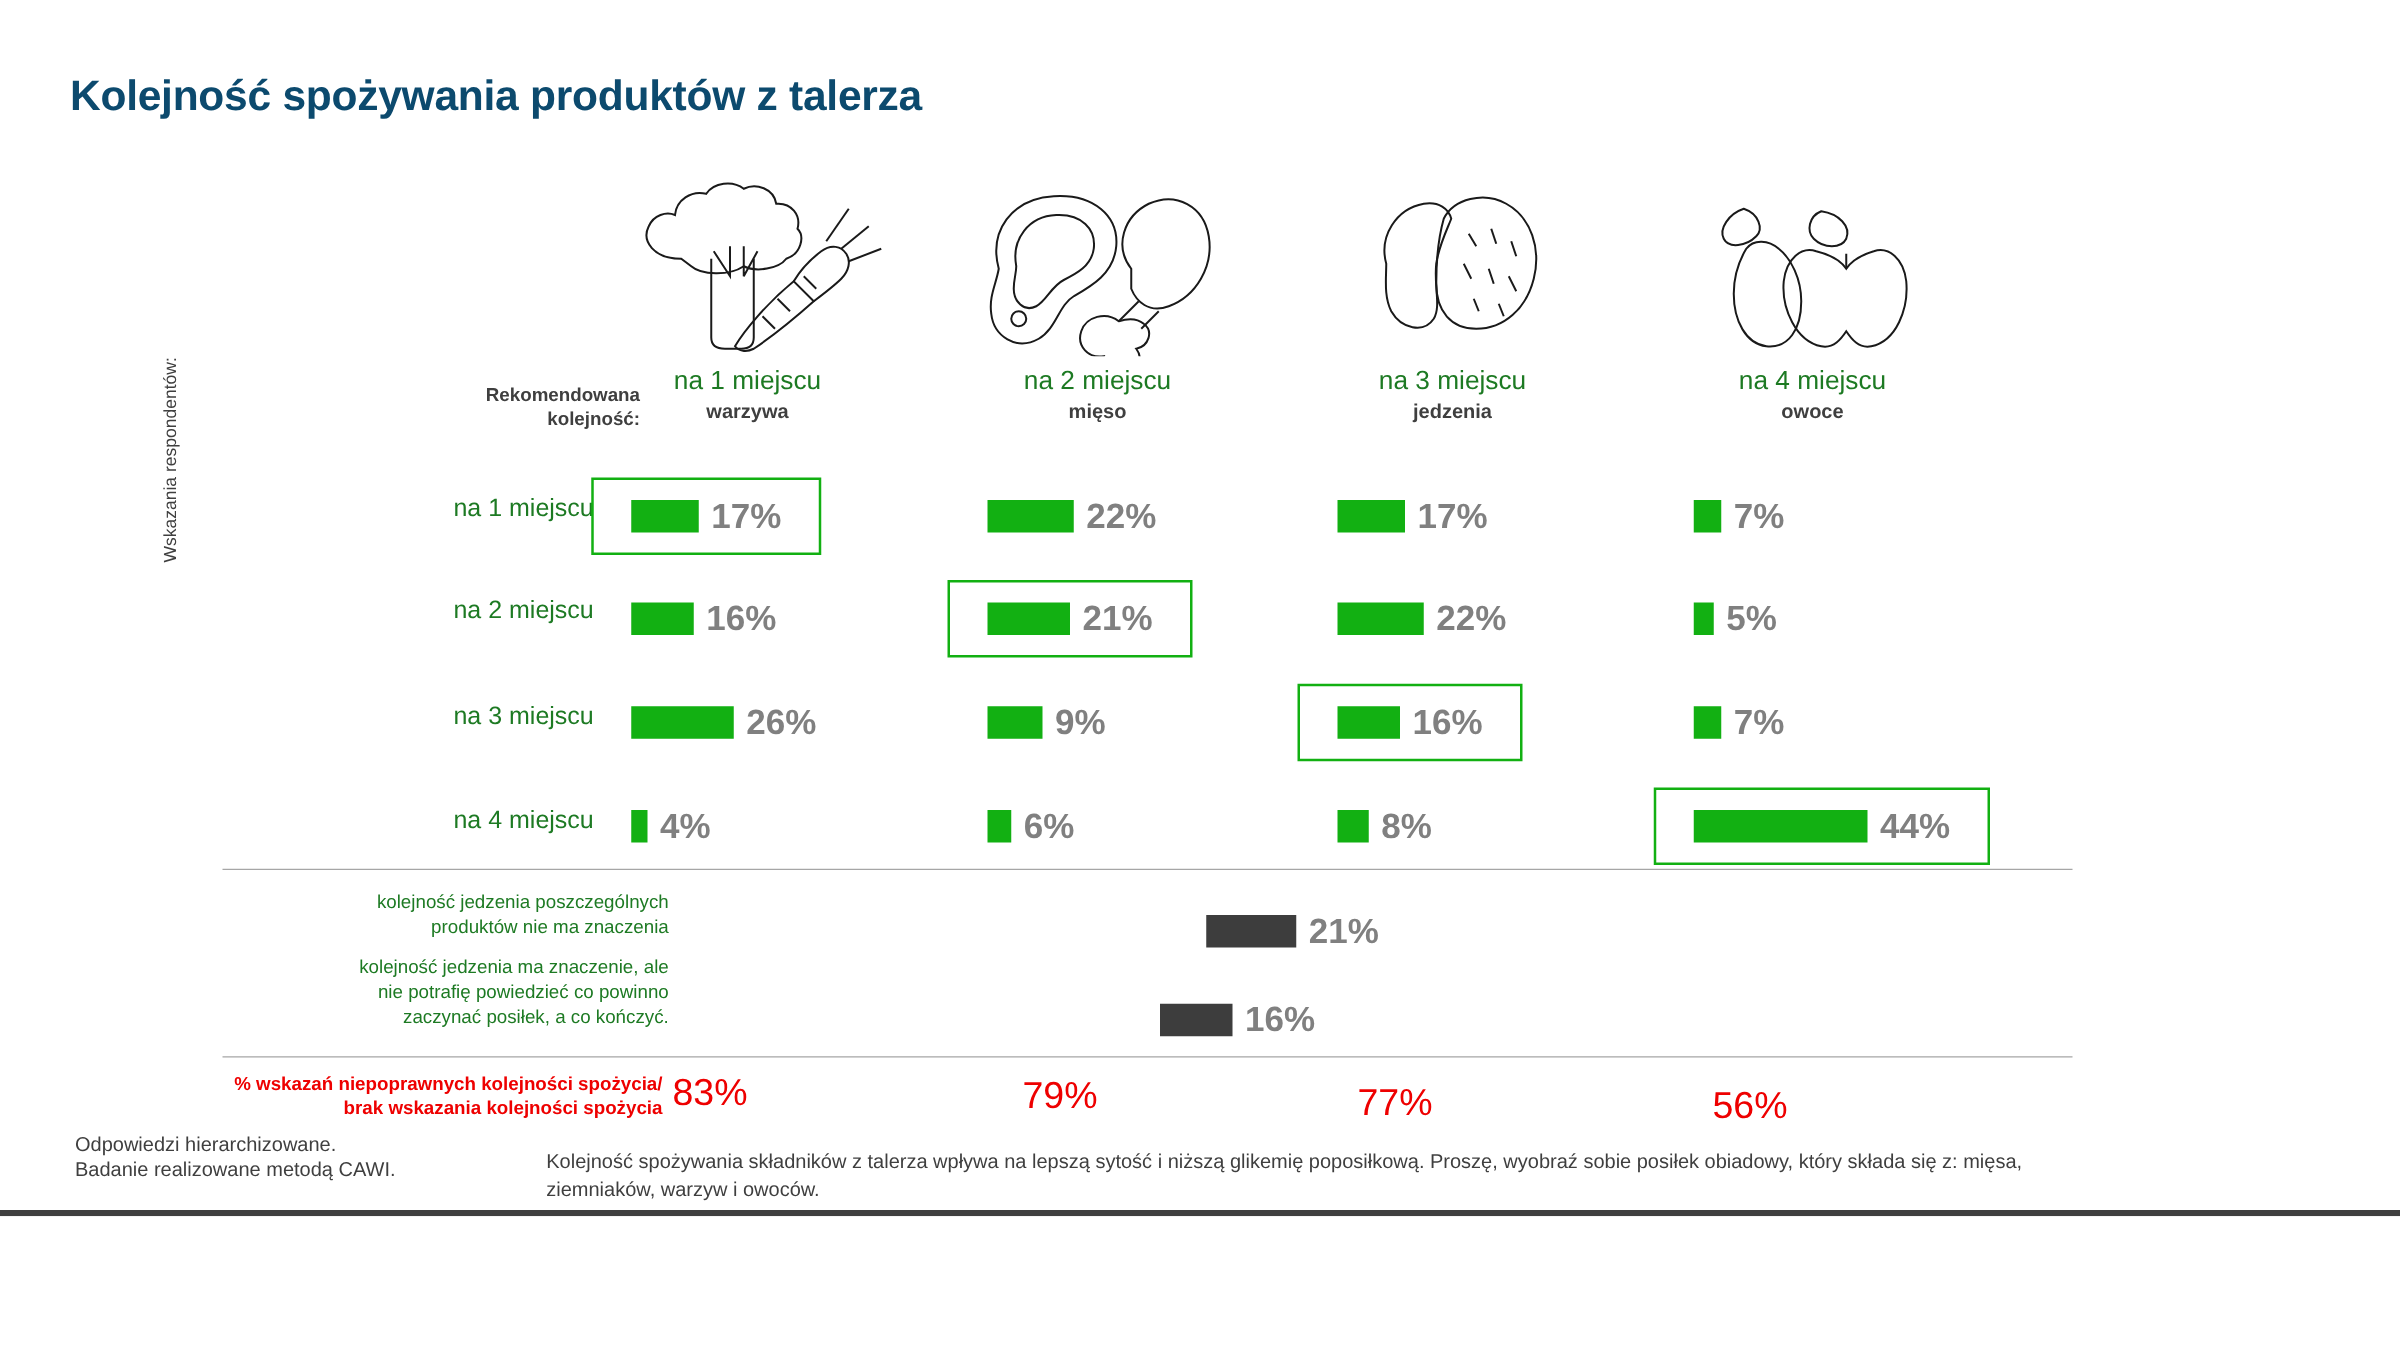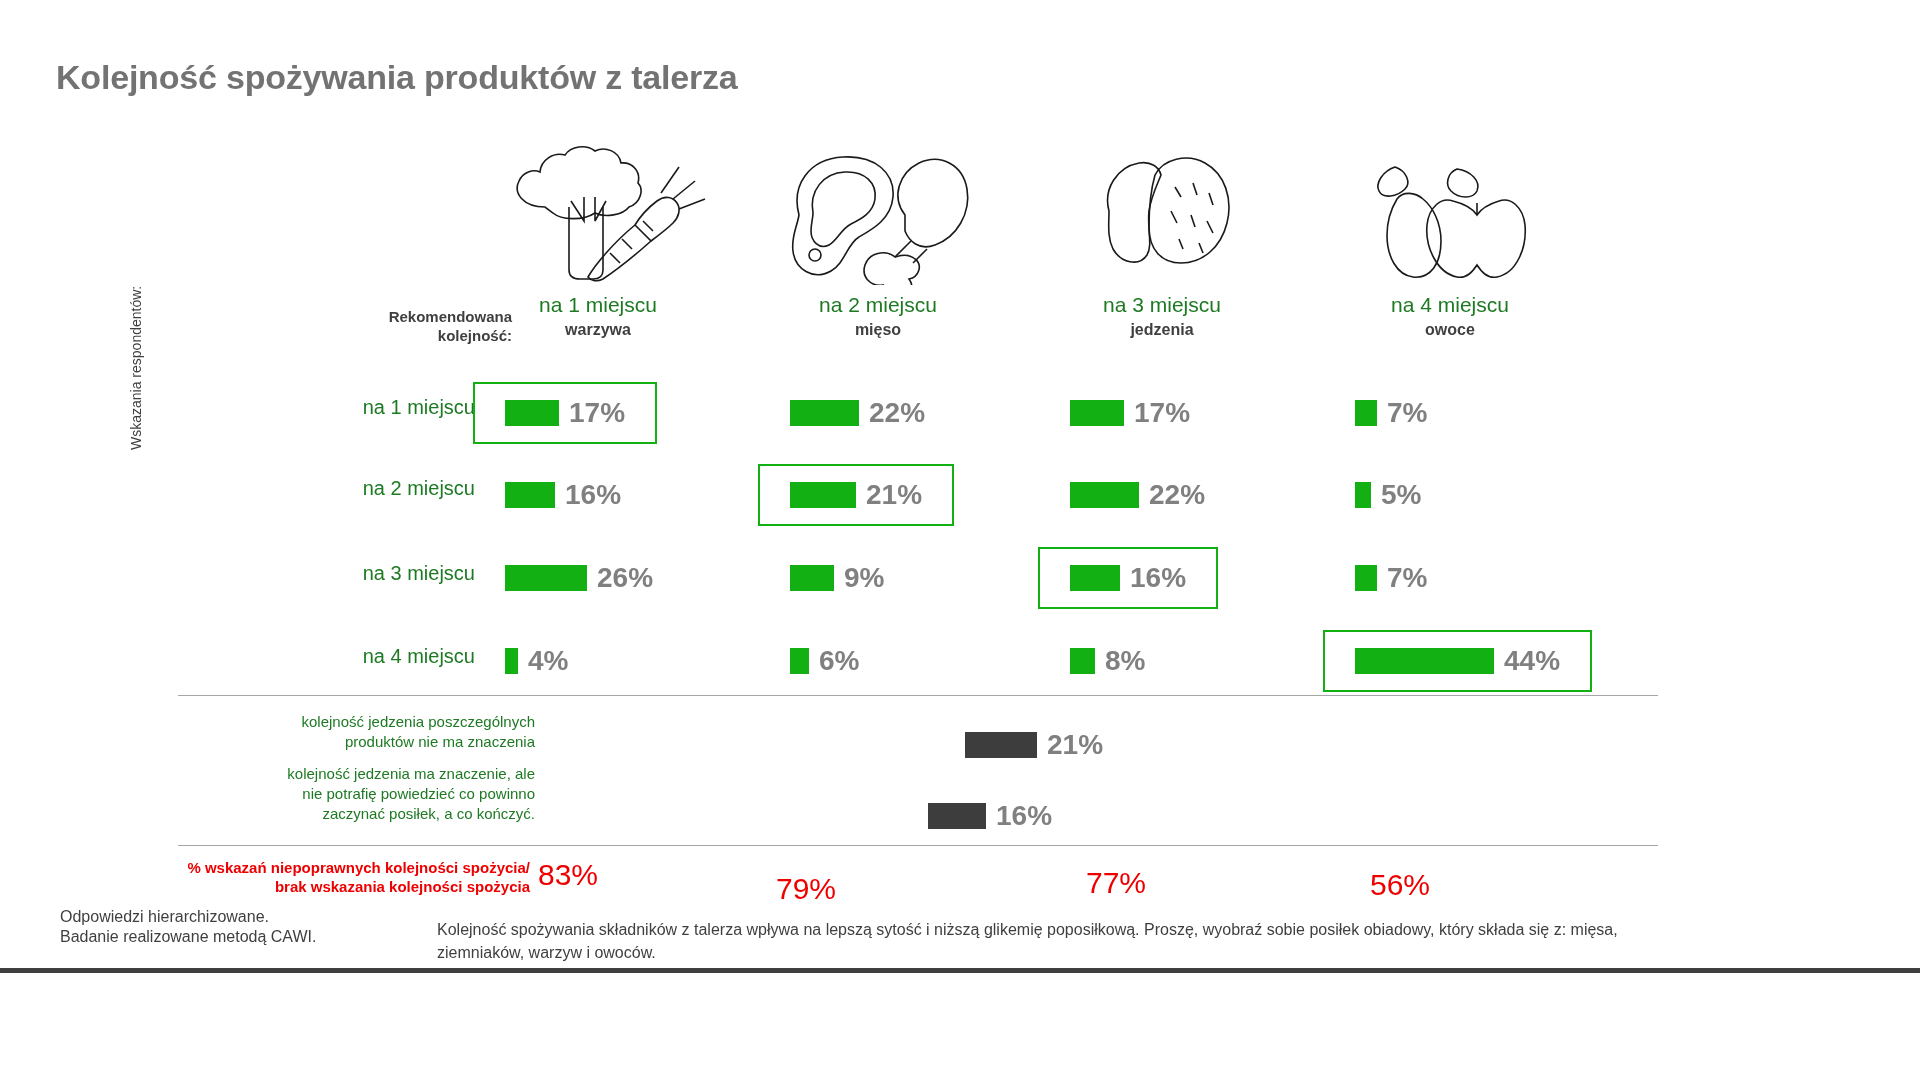--- a/index.html
+++ b/index.html
@@ -17,21 +17,21 @@
     overflow: hidden;
   }
   .slide { position: relative; width: 1920px; height: 1080px; }
 
   
   .title {
     position: absolute;
     left: 56px; top: 58px;
     font-size: 34px;
     font-weight: bold;
-    color: #737373;
+    color: #0c4a6e;
     letter-spacing: -0.2px;
   }
 
   .col-head {
     position: absolute;
     width: 240px;
     text-align: center;
   }
   .col-head .icon-wrap {
     height: 140px;
@@ -362,21 +362,21 @@
     <div class="bar-val">16%</div>
   </div>
 
   <div class="sep-line" style="left:178px; top:845px; width:1480px;"></div>
 
   <div class="red-label">
     <div>% wskazań niepoprawnych kolejności spożycia/</div>
     <div>brak wskazania kolejności spożycia</div>
   </div>
   <div class="red-val" style="left:538px; top:858px;">83%</div>
-  <div class="red-val" style="left:776px; top:860px;margin-top:12px;">79%</div>
+  <div class="red-val" style="left:818px; top:860px;">79%</div>
   <div class="red-val" style="left:1086px; top:866px;">77%</div>
   <div class="red-val" style="left:1370px; top:868px;">56%</div>
 
   <div class="note-left">
     <div class="n1">Odpowiedzi hierarchizowane.</div>
     <div class="n2">Badanie realizowane metodą CAWI.</div>
   </div>
   <div class="note-right">
     <div>Kolejność spożywania składników z talerza wpływa na lepszą sytość i niższą glikemię poposiłkową. Proszę, wyobraź sobie posiłek obiadowy, który składa się z: mięsa, ziemniaków, warzyw i owoców.</div>
   </div>

